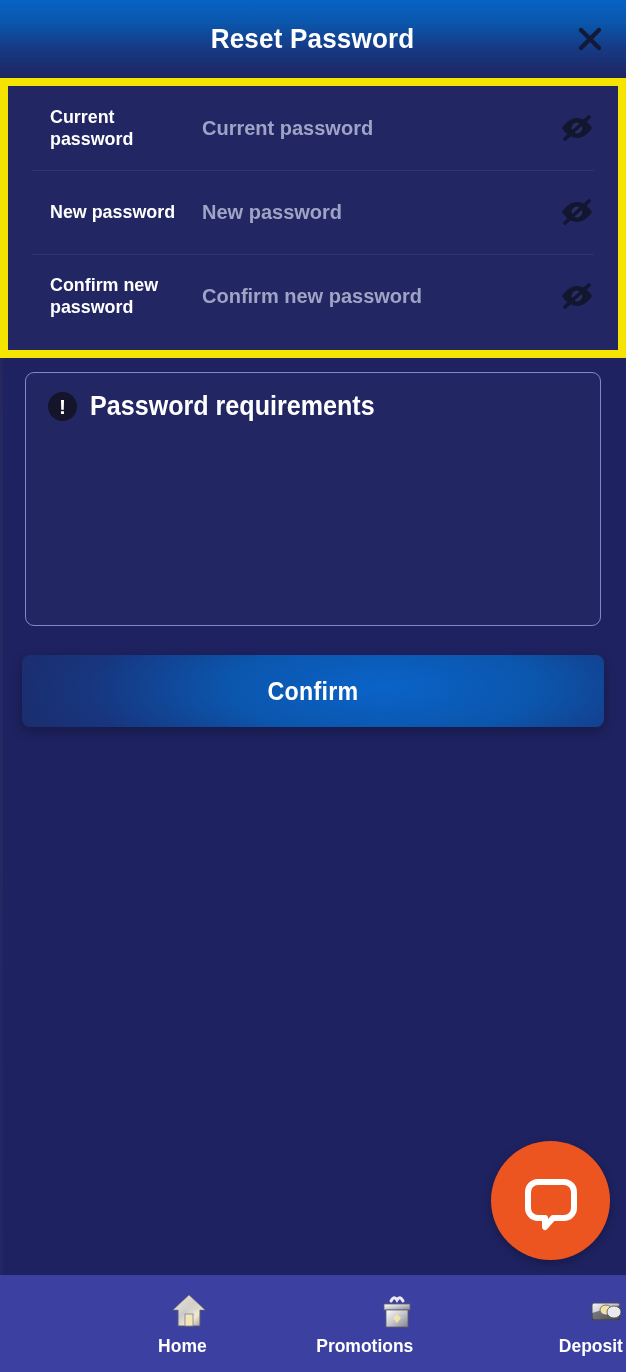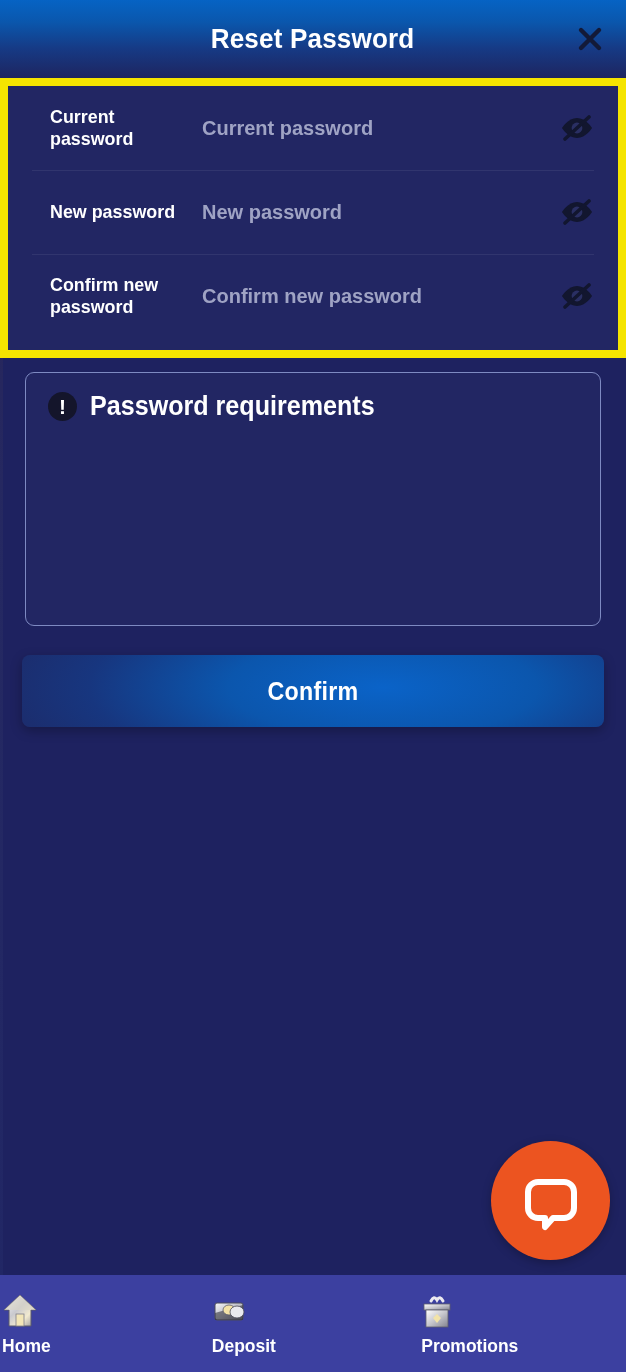--- a/index.html
+++ b/index.html
@@ -136,21 +136,21 @@
 
   
   .bottom-nav {
     position: absolute; left: 0; bottom: 0;
     width: 626px; height: 97px;
     background: #3C40A0;
     display: flex; align-items: center;
   }
   .nav-item {
     flex: 1 1 0; height: 100%;
-    display: flex; flex-direction: column; align-items: flex-start; justify-content: center;
+    display: flex; flex-direction: column; align-items: flex-end; justify-content: center;
     gap: 4px; cursor: pointer;
   }
   .nav-icon { width: 40px; height: 40px; display: block; }
   .nav-label {
     color: #ffffff; font-size: 19px; font-weight: bold;
     font-family: "Liberation Sans Narrow","Liberation Sans",sans-serif;
     transform: scaleX(.92);
     white-space: nowrap;
   }
 </style>
@@ -248,47 +248,47 @@
         <path d="M20 4 L36 19 H31 V35 H9 V19 H4 Z" fill="url(#mtl1)" stroke="#5b5b6b" stroke-width="1"></path>
         <rect x="16" y="23" width="8" height="12" fill="#f3e6b8" stroke="#7d7d8c" stroke-width=".8"></rect>
         <path d="M20 4 L36 19 H4 Z" fill="#d8d4c4" opacity=".6"></path>
       </svg>
       <div class="nav-label">Home</div>
     </div>
 
     <div class="nav-item">
       <svg class="nav-icon" viewBox="0 0 40 40">
         <defs>
+          <linearGradient id="mtl2" x1="0" y1="0" x2="1" y2="1">
+            <stop offset="0%" stop-color="#ffffff"></stop>
+              <stop offset="50%" stop-color="#c6c6cc"></stop>
+            <stop offset="100%" stop-color="#83838f"></stop>
+          </linearGradient>
+        </defs>
+        <path d="M14 10 q3-6 6-1 q3-5 6 1" fill="none" stroke="#eceaf0" stroke-width="3" stroke-linecap="round"></path>
+        <rect x="7" y="13" width="26" height="6" fill="url(#mtl2)" stroke="#5e5e6c" stroke-width=".8"></rect>
+        <rect x="9" y="19" width="22" height="17" fill="url(#mtl2)" stroke="#5e5e6c" stroke-width=".8"></rect>
+        <path d="M20 23 l4 4 -4 5 -4 -5 Z" fill="#f2e3a8"></path>
+      </svg>
+      <div class="nav-label">Promotions</div>
+    </div>
+
+    <div class="nav-item">
+      <svg class="nav-icon" viewBox="0 0 40 40">
+        <defs>
           <linearGradient id="mtl3" x1="0" y1="0" x2="1" y2="1">
             <stop offset="0%" stop-color="#f6f6f8"></stop>
               <stop offset="55%" stop-color="#b9b9c2"></stop>
             <stop offset="100%" stop-color="#6f6f7d"></stop>
           </linearGradient>
         </defs>
         <rect x="6" y="12" width="28" height="17" rx="2" fill="url(#mtl3)" stroke="#4a4a58" stroke-width="1"></rect>
         <path d="M6 22 L34 14 L34 29 L6 29 Z" fill="#2a2a33" opacity=".55"></path>
         <ellipse cx="20" cy="19" rx="6" ry="5" fill="#f3e2a6" stroke="#5c5c6a" stroke-width=".8"></ellipse>
         <ellipse cx="28" cy="21" rx="7" ry="6" fill="#e9e9ee" stroke="#4a4a58" stroke-width=".8"></ellipse>
       </svg>
       <div class="nav-label">Deposit</div>
     </div>
 
-    <div class="nav-item">
-      <svg class="nav-icon" viewBox="0 0 40 40">
-        <defs>
-          <linearGradient id="mtl2" x1="0" y1="0" x2="1" y2="1">
-            <stop offset="0%" stop-color="#ffffff"></stop>
-              <stop offset="50%" stop-color="#c6c6cc"></stop>
-            <stop offset="100%" stop-color="#83838f"></stop>
-          </linearGradient>
-        </defs>
-        <path d="M14 10 q3-6 6-1 q3-5 6 1" fill="none" stroke="#eceaf0" stroke-width="3" stroke-linecap="round"></path>
-        <rect x="7" y="13" width="26" height="6" fill="url(#mtl2)" stroke="#5e5e6c" stroke-width=".8"></rect>
-        <rect x="9" y="19" width="22" height="17" fill="url(#mtl2)" stroke="#5e5e6c" stroke-width=".8"></rect>
-        <path d="M20 23 l4 4 -4 5 -4 -5 Z" fill="#f2e3a8"></path>
-      </svg>
-      <div class="nav-label">Promotions</div>
-    </div>
-
 
   </div>
 
 </div>
 
 </body></html>

